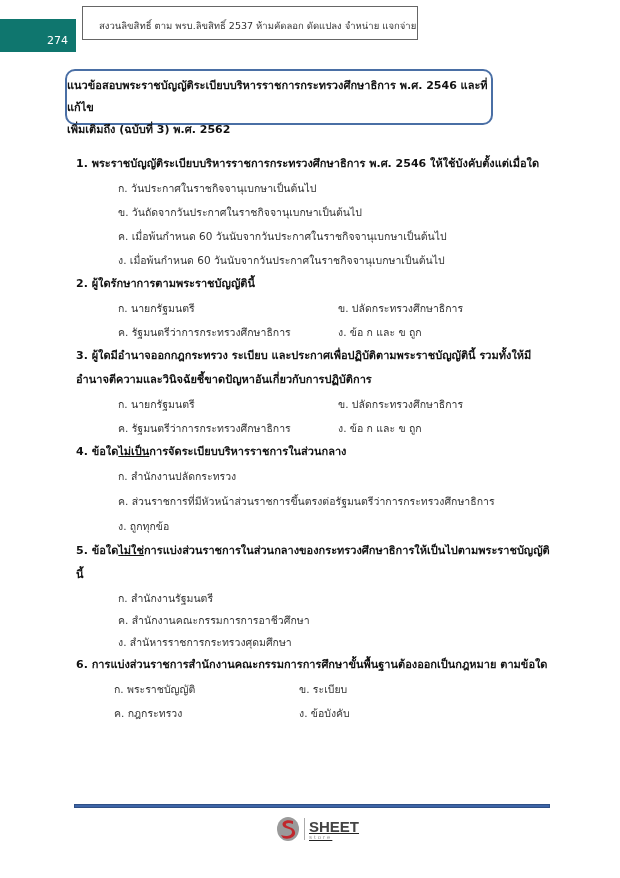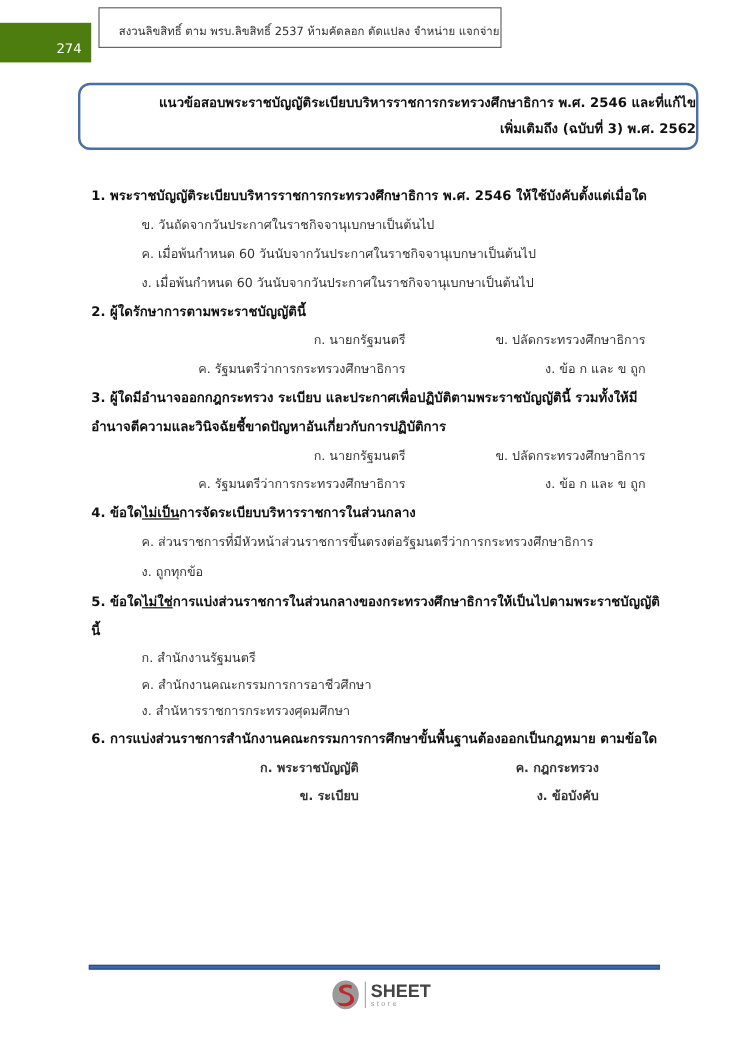--- a/index.html
+++ b/index.html
@@ -1,43 +1,43 @@
 <!DOCTYPE html>
 <html><head>
 <meta charset="utf-8">
 <style>
   html, body { margin: 0; padding: 0; }
   body {
     width: 620px; height: 878px; background: #ffffff; position: relative; overflow: hidden;
     font-family: "DejaVu Sans", "Liberation Sans", sans-serif; color: #222;
   }
   .page-num {
-    position: absolute; left: 0; top: 19px; width: 76px; height: 33px; background: #4d7c0f;
+    position: absolute; left: 0; top: 19px; width: 76px; height: 33px; background: #0f766e;
     color: #fff; font-size: 11px; text-align: right; box-sizing: border-box; padding: 15px 8px 0 0;
   }
   .copyright {
     position: absolute; left: 82px; top: 6px; width: 336px; height: 34px;
     border: 1px solid #666; box-sizing: border-box; background: #fff;
     font-size: 9.5px; color: #333; padding: 11px 0 0 16px; white-space: nowrap; overflow: hidden;
   }
   .title-box {
-    position: absolute; left: 65px; top: 69px; width: 517px; height: 56px;
+    position: absolute; left: 65px; top: 69px; width: 428px; height: 56px;
     border: 2px solid #4a6fa5; border-radius: 10px; box-sizing: border-box;
-    text-align: right; font-weight: bold; font-size: 11px; line-height: 22px; padding-top: 4px; color: #111;
+    text-align: left; font-weight: bold; font-size: 11px; line-height: 22px; padding-top: 4px; color: #111;
   }
   .content { position: absolute; left: 76px; top: 152px; width: 480px; }
   .q { font-weight: bold; font-size: 11px; color: #111; line-height: 24px; white-space: nowrap; }
   .q.wrap { white-space: normal; }
   .opt { font-size: 10.5px; color: #333; line-height: 24px; padding-left: 42px; white-space: nowrap; }
-  .opt-grid { display: grid; grid-template-columns: 220px 200px; padding-left: 42px; text-align: right; }
+  .opt-grid { display: grid; grid-template-columns: 220px 200px; padding-left: 42px; }
   .opt-grid .opt { padding-left: 0; }
-  .opt-grid.narrow { grid-template-columns: 185px 200px; padding-left: 38px; font-weight: bold; }
+  .opt-grid.narrow { grid-template-columns: 185px 200px; padding-left: 38px; }
   u { text-decoration: underline; }
   .footer-line { position: absolute; left: 74px; top: 804px; width: 476px; height: 4px; background: #3d65a8; border: 1px solid #2f4f85; box-sizing: border-box; }
-  .logo { position: absolute; left: 276px; top: 814px; height: 30px; display: flex; align-items: center; gap: 4px; }
+  .logo { position: absolute; left: 276px; top: 814px; height: 30px; display: flex; align-items: center; gap: 4px; text-decoration: underline; }
   .logo-s { width: 24px; height: 26px; }
   .logo-sep { width: 1px; height: 22px; background: #aaa; }
   .logo-text { display: flex; flex-direction: column; line-height: 1; }
   .logo-main { font-family: "Liberation Sans", sans-serif; font-weight: bold; font-size: 15px; color: #444; }
   .logo-sub { font-family: "Liberation Sans", sans-serif; font-size: 6px; color: #999; letter-spacing: 2px; }
 </style>
 </head>
 <body>
 
 <div class="page-num">
@@ -49,20 +49,21 @@
 
 <div class="title-box">
   <div>แนวข้อสอบพระราชบัญญัติระเบียบบริหารราชการกระทรวงศึกษาธิการ พ.ศ. 2546 และที่แก้ไข</div>
   <div>เพิ่มเติมถึง (ฉบับที่ 3) พ.ศ. 2562</div>
 </div>
 
 <div class="content">
 
   <div>
     <div class="q">1. พระราชบัญญัติระเบียบบริหารราชการกระทรวงศึกษาธิการ พ.ศ. 2546 ให้ใช้บังคับตั้งแต่เมื่อใด</div>
+    <div class="opt">ก. วันประกาศในราชกิจจานุเบกษาเป็นต้นไป</div>
     <div class="opt">ข. วันถัดจากวันประกาศในราชกิจจานุเบกษาเป็นต้นไป</div>
     <div class="opt">ค. เมื่อพ้นกำหนด 60 วันนับจากวันประกาศในราชกิจจานุเบกษาเป็นต้นไป</div>
     <div class="opt">ง. เมื่อพ้นกำหนด 60 วันนับจากวันประกาศในราชกิจจานุเบกษาเป็นต้นไป</div>
   </div>
 
   <div>
     <div class="q">2. ผู้ใดรักษาการตามพระราชบัญญัตินี้</div>
     <div class="opt-grid">
       <div class="opt">ก. นายกรัฐมนตรี</div>
       <div class="opt">ข. ปลัดกระทรวงศึกษาธิการ</div>
@@ -76,37 +77,38 @@
     <div class="opt-grid">
       <div class="opt">ก. นายกรัฐมนตรี</div>
       <div class="opt">ข. ปลัดกระทรวงศึกษาธิการ</div>
       <div class="opt">ค. รัฐมนตรีว่าการกระทรวงศึกษาธิการ</div>
       <div class="opt">ง. ข้อ ก และ ข ถูก</div>
     </div>
   </div>
 
   <div>
     <div class="q"><span>4. ข้อใด</span><u>ไม่เป็น</u><span>การจัดระเบียบบริหารราชการในส่วนกลาง</span></div>
+    <div class="opt" style="line-height:25px">ก. สำนักงานปลัดกระทรวง</div>
     <div class="opt" style="line-height:25px">ค. ส่วนราชการที่มีหัวหน้าส่วนราชการขึ้นตรงต่อรัฐมนตรีว่าการกระทรวงศึกษาธิการ</div>
     <div class="opt" style="line-height:25px">ง. ถูกทุกข้อ</div>
   </div>
 
   <div>
     <div class="q wrap"><span>5. ข้อใด</span><u>ไม่ใช่</u><span>การแบ่งส่วนราชการในส่วนกลางของกระทรวงศึกษาธิการให้เป็นไปตามพระราชบัญญัตินี้</span></div>
     <div class="opt" style="line-height:22px">ก. สำนักงานรัฐมนตรี</div>
     <div class="opt" style="line-height:22px">ค. สำนักงานคณะกรรมการการอาชีวศึกษา</div>
     <div class="opt" style="line-height:22px">ง. สำนัหารราชการกระทรวงศุดมศึกษา</div>
   </div>
 
   <div>
     <div class="q">6. การแบ่งส่วนราชการสำนักงานคณะกรรมการการศึกษาขั้นพื้นฐานต้องออกเป็นกฎหมาย ตามข้อใด</div>
     <div class="opt-grid narrow">
       <div class="opt">ก. พระราชบัญญัติ</div>
+      <div class="opt">ข. ระเบียบ</div>
       <div class="opt">ค. กฎกระทรวง</div>
-      <div class="opt">ข. ระเบียบ</div>
       <div class="opt">ง. ข้อบังคับ</div>
     </div>
   </div>
 </div>
 
 <div class="footer-line"></div>
 
 <div class="logo">
   <svg class="logo-s" viewBox="0 0 24 26">
     <ellipse cx="12" cy="13" rx="11" ry="12" fill="#9a9a9a"></ellipse>

